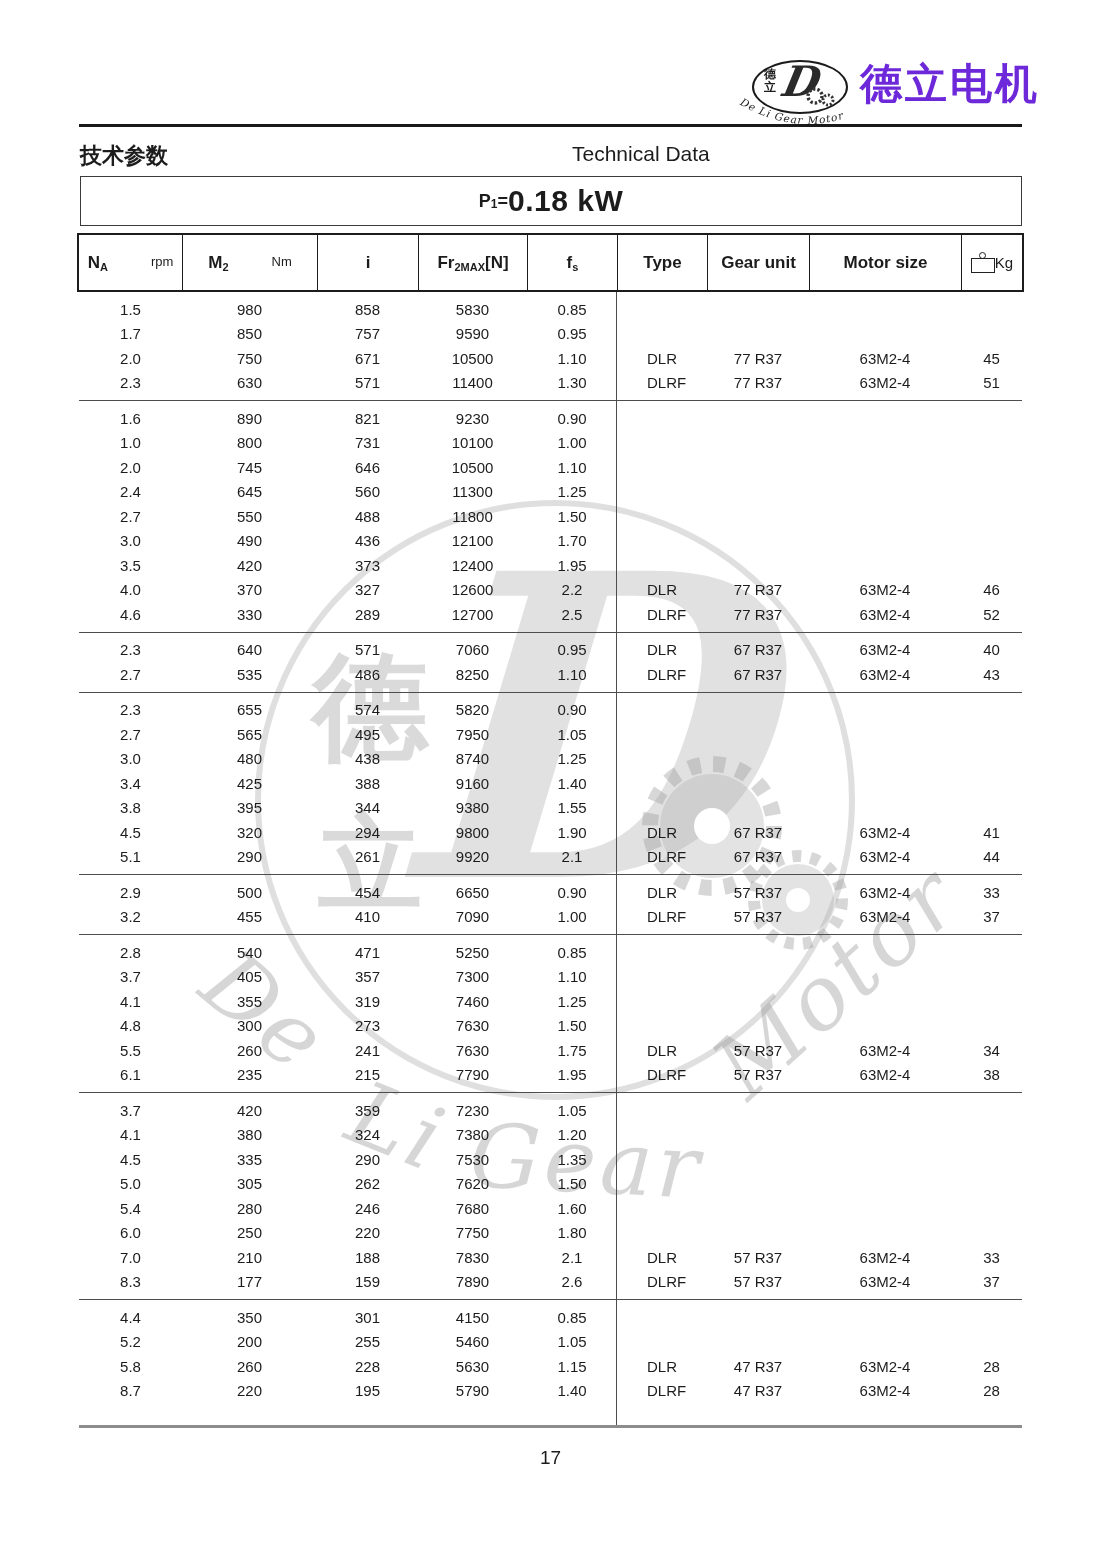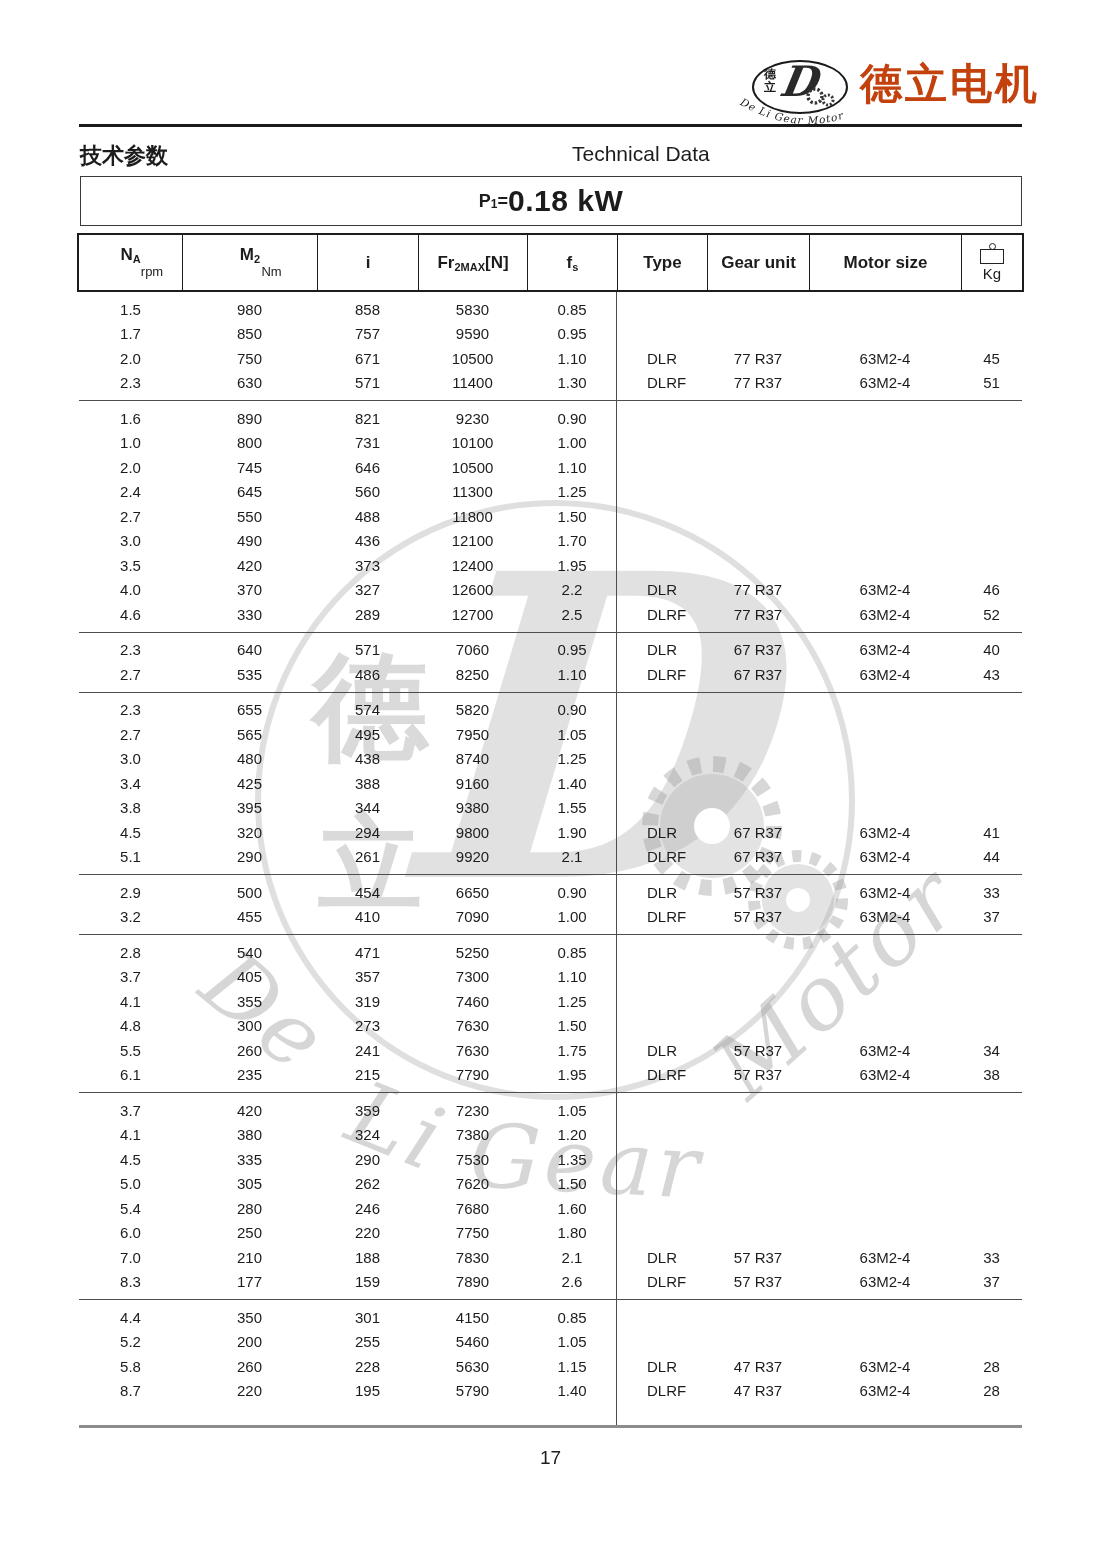--- a/index.html
+++ b/index.html
@@ -48,21 +48,21 @@
     position:absolute; left:30px; top:-1px; font-size:42px; line-height:1;
     font-family:"DejaVu Serif", serif; font-style:italic; font-weight:bold;
     color:#2a2a2a; transform:skewX(-12deg);
   }
   .mark-gears { position:absolute; right:8px; bottom:4px; }
   .mark-arc-svg { position:absolute; left:728px; top:94px; }
   .mark-arc-svg text { font-family:"DejaVu Serif", serif; font-style:italic;
     font-size:10.5px; fill:#222; letter-spacing:1px; }
   .brand-name {
     position:absolute; left:860px; top:56px; font-size:42px; font-weight:bold;
-    letter-spacing:3px; font-family:"DejaVu Serif", serif; color:#c2410c;
+    letter-spacing:3px; font-family:"DejaVu Serif", serif; color:#6d28d9;
     white-space:nowrap;
   }
 
   
   .top-rule { position:absolute; left:79px; top:124px; width:943px; height:2.5px; background:#1a1a1a; }
   .title-cn { position:absolute; left:80px; top:141px; font-size:22px; font-weight:bold; }
   .title-en { position:absolute; left:572px; top:142px; font-size:21px; font-weight:normal;text-align:center; }
 
   .power-box {
     position:absolute; left:80px; top:176px; width:942px; height:50px;
@@ -74,21 +74,21 @@
   .power-value { font-size:30px; font-weight:bold; letter-spacing:0.5px; }
 
   
   .thead {
     position:absolute; left:77px; top:233px; width:947px; height:59px;
     border:2.2px solid #1c1c1c; display:grid;
     grid-template-columns:103px 135px 101px 109px 90px 90px 102px 152px 61px;
   }
   .th {
     border-left:1.6px solid #1c1c1c;
-    display:flex; flex-direction:column; align-items:center; justify-content:center;
+    display:flex; flex-direction:row; align-items:center; justify-content:center;
     line-height:1.15; text-align:center;
   }
   .th:first-child { border-left:none; }
   .th-main { font-size:17px; font-weight:bold; }
   .th-sub  { font-size:11px; font-weight:bold; position:relative; top:3px; }
   .th-unit { font-size:13px;margin-left:43px; }
   .kg-label { font-size:15px; margin-top:1px; }
   .kg-knob { width:7px; height:7px; border:1.6px solid #222; border-radius:50%; margin:0 auto; background:#fff; }
   .kg-body { width:24px; height:15px; border:1.8px solid #222; margin:-1px auto 0; background:#fff; }
 

